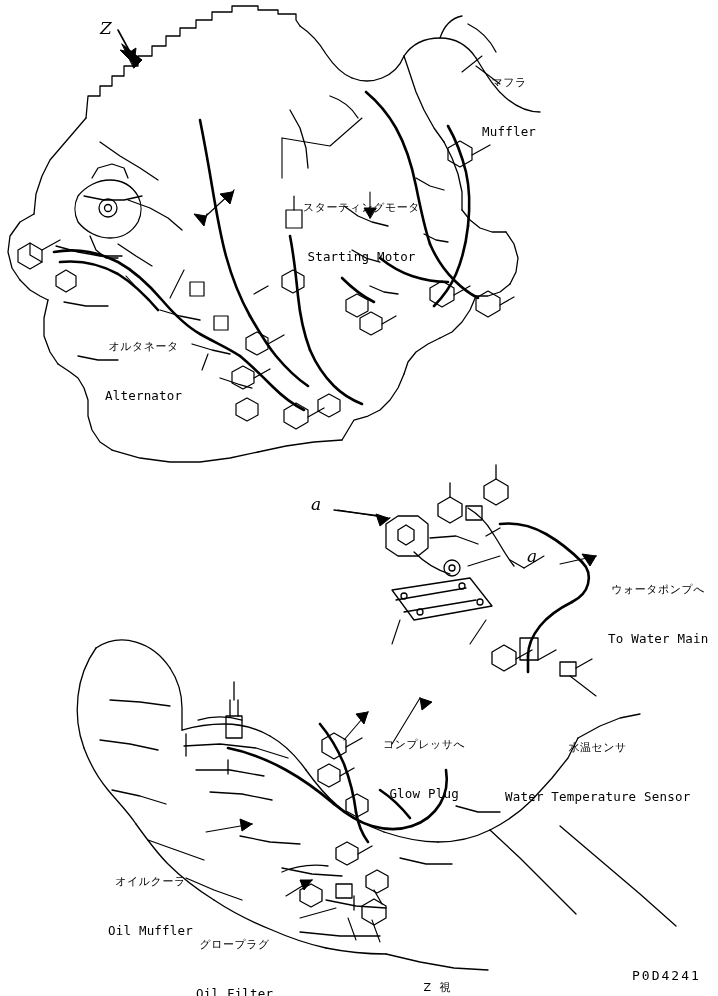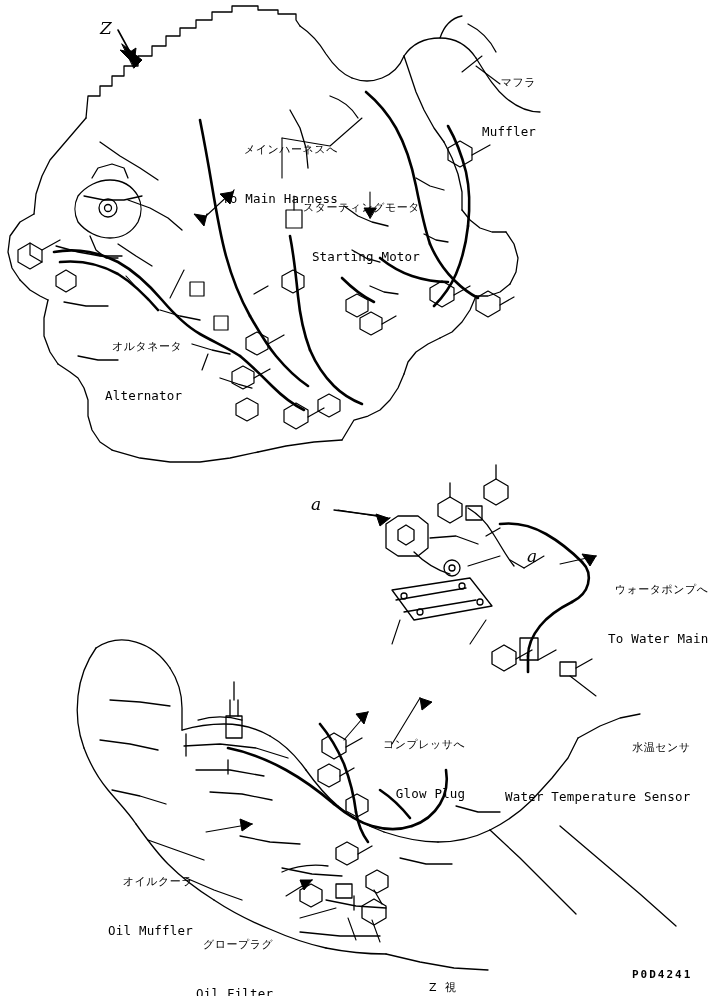--- a/index.html
+++ b/index.html
@@ -34,33 +34,32 @@
     font-family: "DejaVu Sans", sans-serif;
     font-size: 11px;
     letter-spacing: 0.5px;
   }
   .label .en {
     display: block;
     font-family: "DejaVu Sans Mono", monospace;
     font-size: 12.5px;
     letter-spacing: 0.2px;
   }
-  .label.left { text-align: right; }
+  .label.left { text-align: center; }
   .marker {
     position: absolute;
     font-family: "DejaVu Serif", serif;
     font-style: italic;
     font-size: 17px;
   }
   .code {
     position: absolute;
     font-family: "DejaVu Sans Mono", monospace;
-    font-size: 11px;
+    font-size: 13px;
     letter-spacing: 2px;
-    font-weight: bold;
   }
 </style>
 </head>
 <body>
 
 <div id="page">
 
   <svg id="drawing" viewBox="0 0 718 996" xmlns="http://www.w3.org/2000/svg">
     <g fill="none" stroke="#000" stroke-width="1.3" stroke-linecap="round" stroke-linejoin="round">
 
@@ -314,24 +313,20 @@
   <div class="marker" style="left:100px; top:18px;">Z</div>
 
   <div class="marker" style="left:311px; top:494px;">a</div>
   <div class="marker" style="left:527px; top:546px;">a</div>
 
   <div class="label left" style="left:482px; top:41px;">
     <span class="jp">マフラ</span>
     <span class="en">Muffler</span>
   </div>
 
-  <div class="label left" style="left:222px; top:108px;">
-    <span class="jp">メインハーネスへ</span>
-    <span class="en">To Main Harness</span>
-  </div>
 
 
   <div class="label left" style="left:303px; top:166px;">
     <span class="jp">スターティングモータ</span>
     <span class="en">Starting Motor</span>
   </div>
 
   <div class="label left" style="left:105px; top:305px;">
     <span class="jp">オルタネータ</span>
     <span class="en">Alternator</span>

